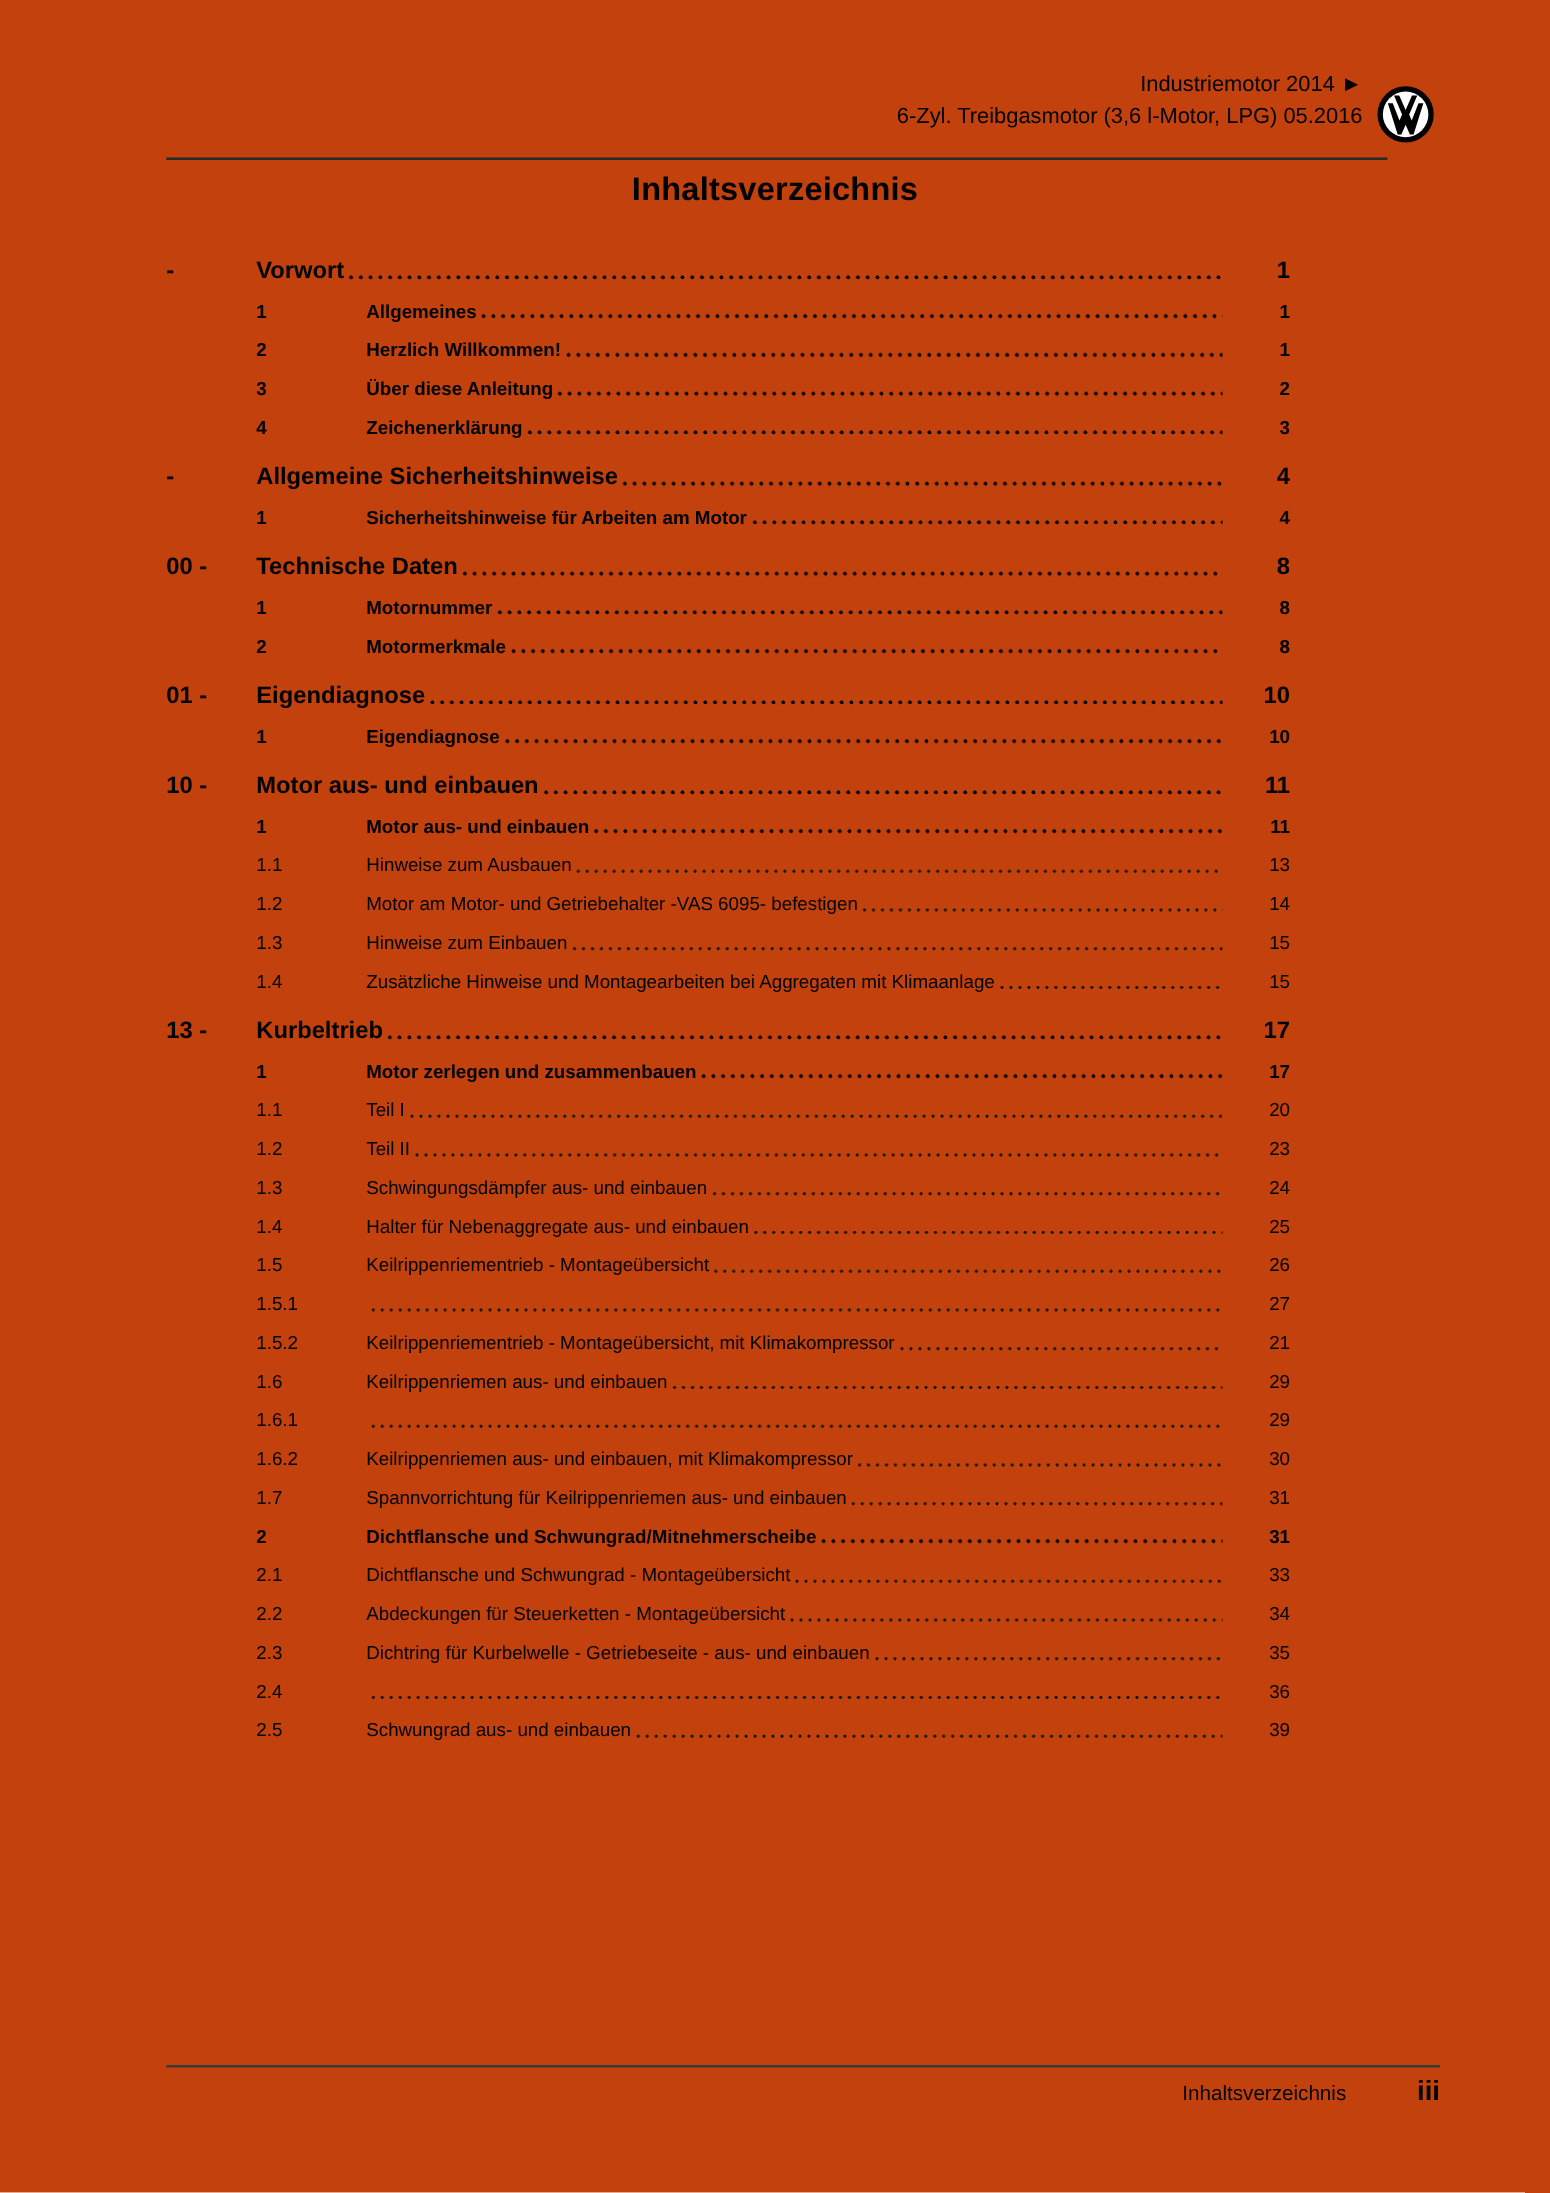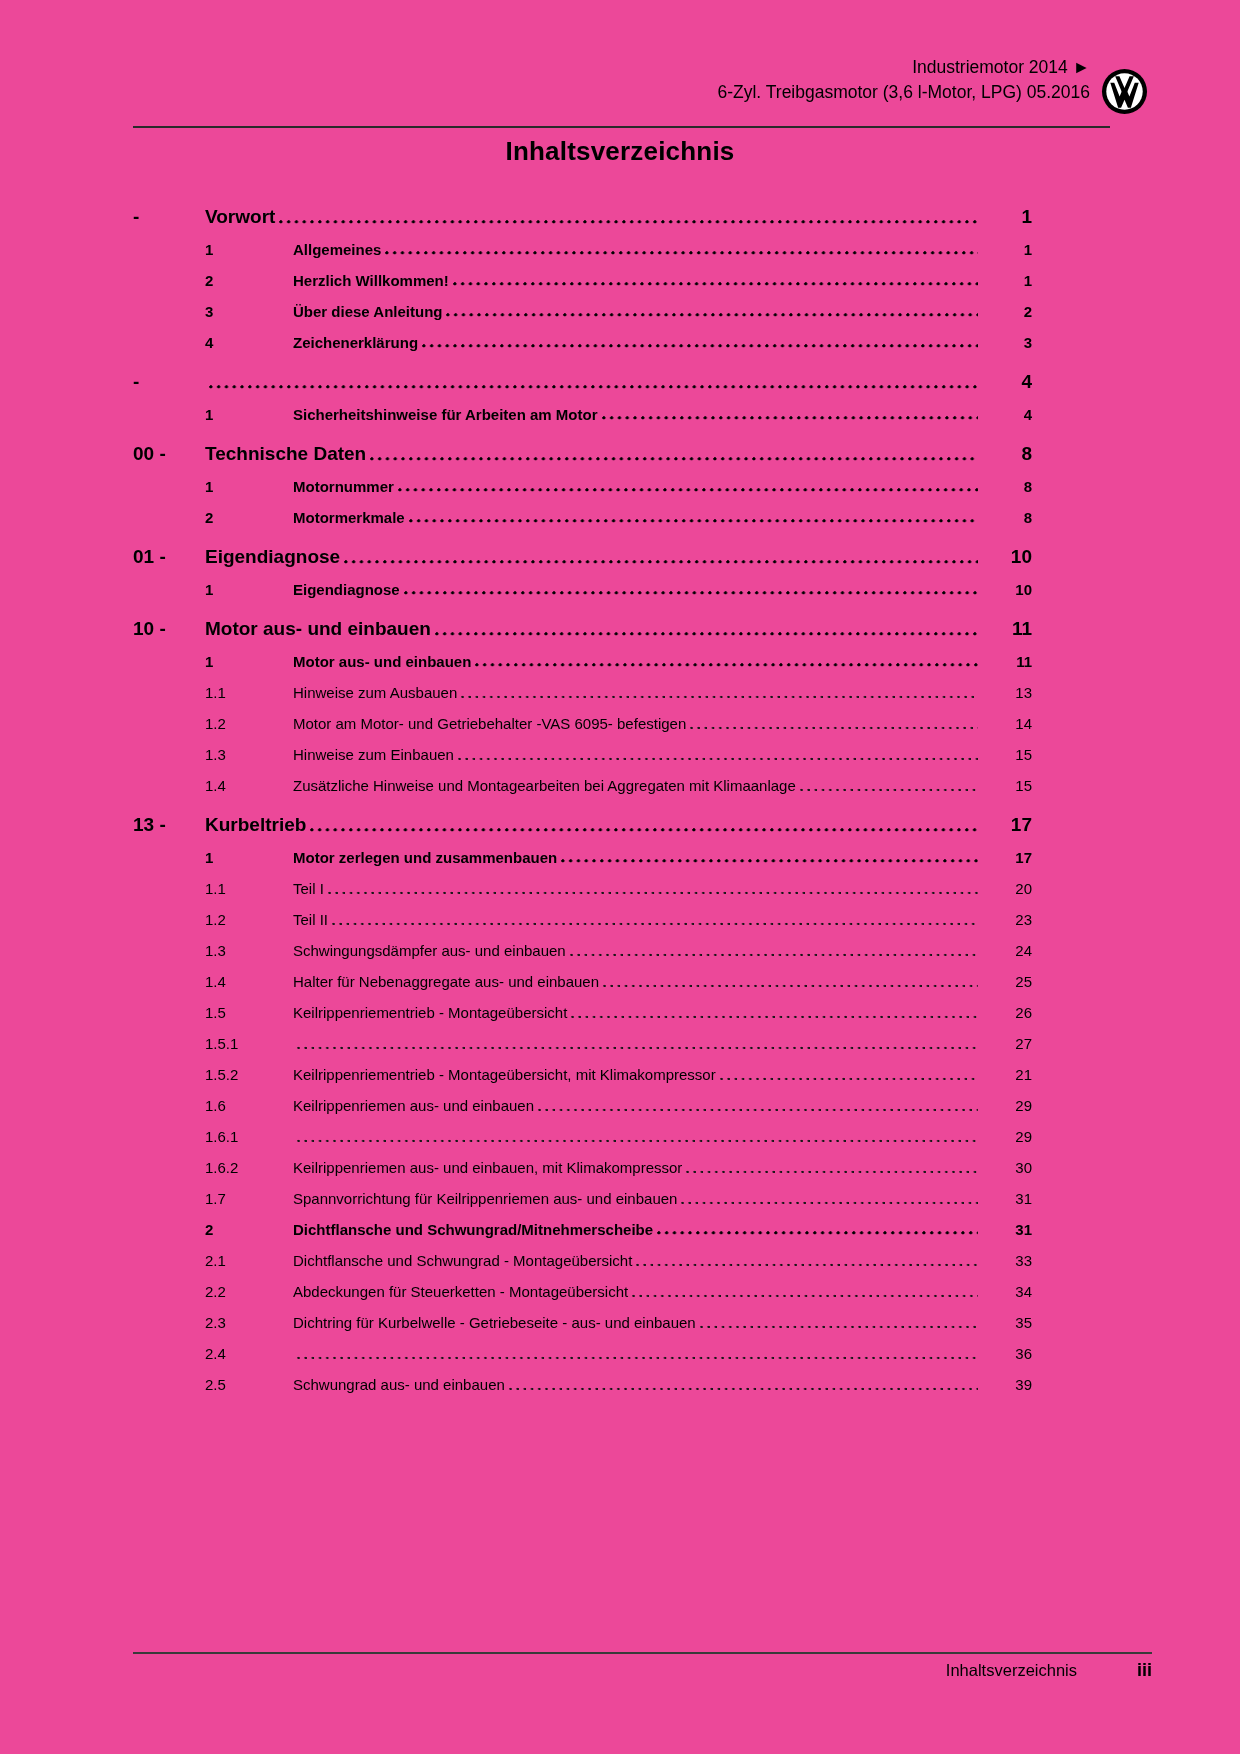--- a/index.html
+++ b/index.html
@@ -1,18 +1,18 @@
 <!DOCTYPE html>
 <html><head>
 <meta charset="utf-8">
 <style>
   html,body{margin:0;padding:0;background:#ffffff;}
   body{width:1240px;height:1754px;position:relative;
        font-family:"Liberation Sans","DejaVu Sans",sans-serif;color:#000;}
-  .page{position:absolute;inset:0;background:#ec4899;}
+  .page{position:absolute;inset:0;background:#c2410c;}
 
   
   .header-text{position:absolute;top:55px;right:150px;text-align:right;
                font-size:17.5px;line-height:25px;color:#000;}
   .vw-logo{position:absolute;top:68px;left:1101px;width:47px;height:47px;}
   .header-rule{position:absolute;top:126px;left:133px;width:977px;height:2px;background:#2a2a2a;}
 
   
   .doc-title{position:absolute;top:136px;left:0;width:1240px;margin:0;text-align:center;
              font-size:26px;font-weight:bold;letter-spacing:.2px;}
@@ -31,21 +31,21 @@
           background-size:7.2px 4px;background-repeat:repeat-x;background-position:left bottom;}
   .sec-leader,.b-leader{margin-bottom:10px;
           background-image:radial-gradient(circle at 1.9px 1.9px,#000 1.4px,transparent 1.75px);
           background-size:7.8px 4px;}
   .page-num{min-width:44px;flex:none;text-align:right;}
 
   
   .footer-rule{position:absolute;top:1652px;left:133px;width:1019px;height:2px;background:#3a3a3a;}
   .footer{position:absolute;top:1660px;left:133px;width:1019px;display:flex;
           justify-content:flex-end;align-items:baseline;font-size:16.5px;}
-  .footer-page{width:75px;text-align:right;font-size:18px;font-weight:bold;}
+  .footer-page{width:75px;text-align:right;font-size:22px;font-weight:bold;}
 </style>
 </head>
 <body>
 
 <div class="page">
 
   <div class="header-text">
     <div>Industriemotor 2014 ►</div>
     <div>6-Zyl. Treibgasmotor (3,6 l-Motor, LPG) 05.2016</div>
   </div>
@@ -87,20 +87,21 @@
         <span class="page-num">2</span>
       </div>
       <div class="row sub-row b">
         <span class="sub-num">4</span>
         <span class="sub-title">Zeichenerklärung</span>
         <span class="leader b-leader"></span>
         <span class="page-num">3</span>
       </div>
       <div class="row section-row">
         <span class="sec-label">-</span>
+        <span class="sec-title">Allgemeine Sicherheitshinweise</span>
         <span class="leader sec-leader"></span>
         <span class="page-num">4</span>
       </div>
       <div class="row sub-row b">
         <span class="sub-num">1</span>
         <span class="sub-title">Sicherheitshinweise für Arbeiten am Motor</span>
         <span class="leader b-leader"></span>
         <span class="page-num">4</span>
       </div>
       <div class="row section-row">

